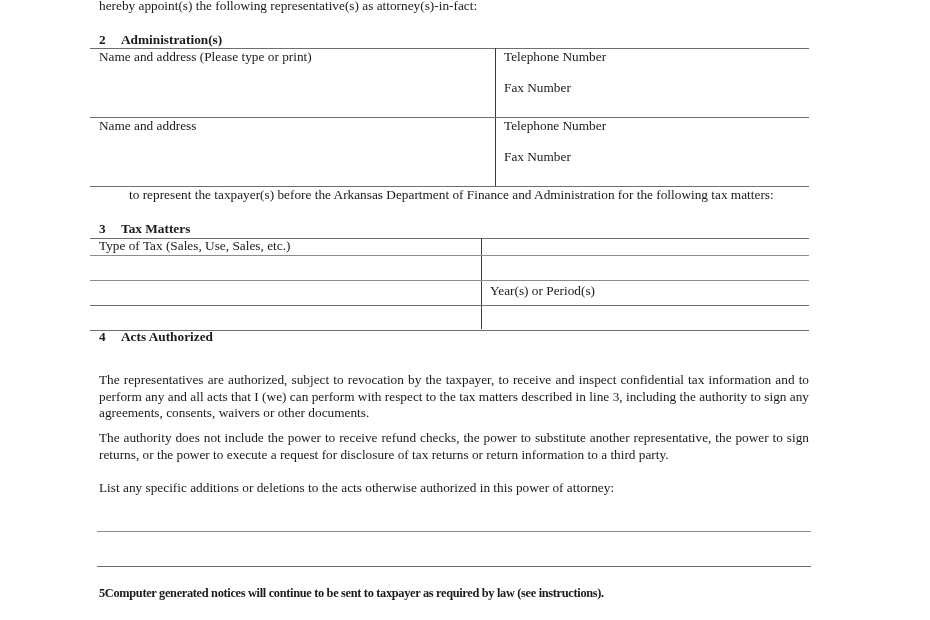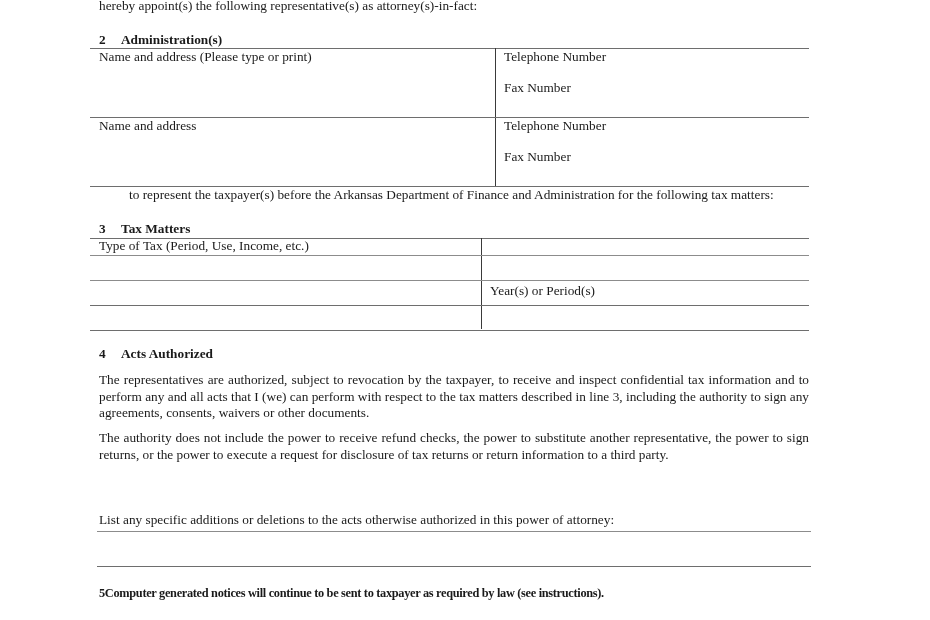--- a/index.html
+++ b/index.html
@@ -51,21 +51,21 @@
 
 <div class="abs" style="left:99px; top:187px;margin-left:30px;">to represent the taxpayer(s) before the Arkansas Department of Finance and Administration for the following tax matters:</div>
 
 <div class="abs section-title" style="left:99px; top:221px;">
   <span class="num">3</span><span>Tax Matters</span>
 </div>
 
 <div class="hline" style="left:90px; width:719px; top:238px;"></div>
 <div class="vline" style="left:481px; top:238px; height:91px;"></div>
 
-<div class="abs" style="left:99px; top:238px;">Type of Tax (Period, Use, Income, etc.)</div>
+<div class="abs" style="left:99px; top:238px;">Type of Tax (Sales, Use, Sales, etc.)</div>
 <div class="abs" style="left:490px; top:238px;margin-top:45px;">Year(s) or Period(s)</div>
 
 <div class="hline light" style="left:90px; width:719px; top:255px;"></div>
 
 <div>
   <div class="field" style="left:92px; top:257px; width:386px; height:21px;"></div>
   <div class="field" style="left:484px; top:257px; width:322px; height:21px;"></div>
 </div>
 <div class="hline light" style="left:90px; width:719px; top:280px;"></div>
 
@@ -74,29 +74,29 @@
   <div class="field" style="left:484px; top:282px; width:322px; height:21px;"></div>
 </div>
 <div class="hline" style="left:90px; width:719px; top:305px;"></div>
 
 <div>
   <div class="field" style="left:92px; top:307px; width:386px; height:21px;"></div>
   <div class="field" style="left:484px; top:307px; width:322px; height:21px;"></div>
 </div>
 <div class="hline" style="left:90px; width:719px; top:330px;"></div>
 
-<div class="abs section-title" style="left:99px; top:346px;">
+<div class="abs section-title" style="left:99px; top:329px;">
   <span class="num">4</span><span>Acts Authorized</span>
 </div>
 
 <div class="para" style="top:372px;">The representatives are authorized, subject to revocation by the taxpayer, to receive and inspect confidential tax information and to perform any and all acts that I (we) can perform with respect to the tax matters described in line 3, including the authority to sign any agreements, consents, waivers or other documents.</div>
 
 <div class="para" style="top:430px;">The authority does not include the power to receive refund checks, the power to substitute another representative, the power to sign returns, or the power to execute a request for disclosure of tax returns or return information to a third party.</div>
 
-<div class="abs" style="left:99px; top:480px;margin-top:32px;">List any specific additions or deletions to the acts otherwise authorized in this power of attorney:</div>
+<div class="abs" style="left:99px; top:480px;">List any specific additions or deletions to the acts otherwise authorized in this power of attorney:</div>
 
 <div class="field" style="left:97px; top:508px; width:714px; height:22px;"></div>
 <div class="hline light" style="left:97px; width:714px; top:531px; border-top-width:1.5px;"></div>
 
 <div class="field" style="left:97px; top:543px; width:714px; height:22px;"></div>
 <div class="hline" style="left:97px; width:714px; top:566px; border-top-width:1.5px;"></div>
 
 <div class="abs cond" style="left:99px; top:585px;">
   <span class="num">5</span><span>Computer generated notices will continue to be sent to taxpayer as required by law (see instructions).</span>
 </div>

